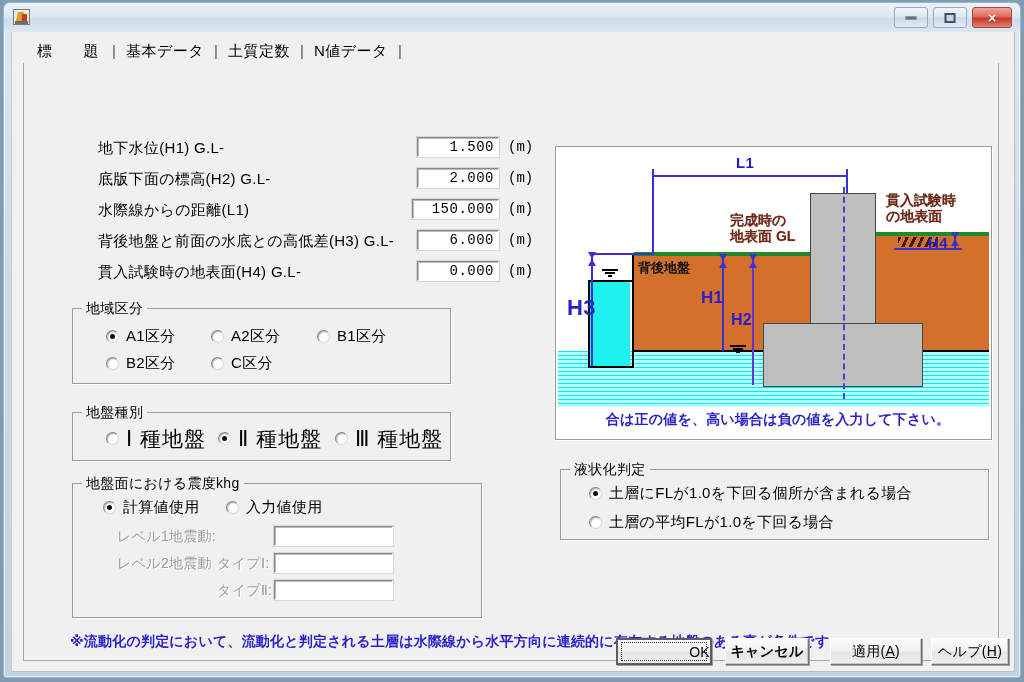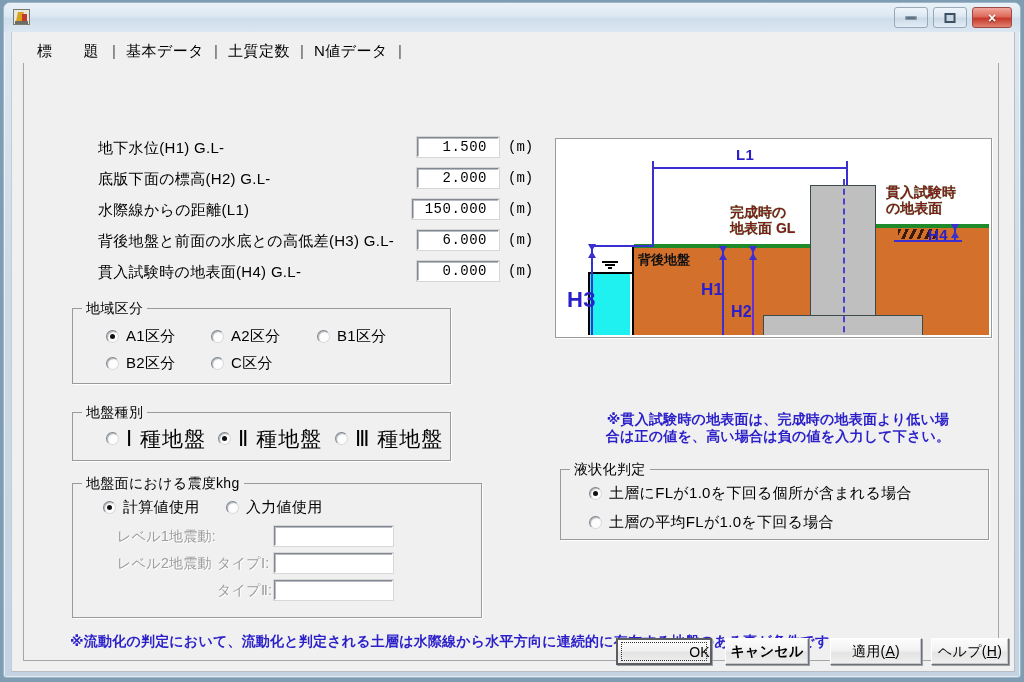--- a/index.html
+++ b/index.html
@@ -79,21 +79,21 @@
   .flabel{
     position:absolute;left:0;top:0;height:21px;line-height:21px;
     font-size:15px;white-space:nowrap;letter-spacing:.3px;
   }
   .fbox{
     position:absolute;height:20px;width:82px;box-sizing:border-box;
     background:#fff;
     border:1px solid #fff;border-top-color:#828790;border-left-color:#828790;
     box-shadow:inset 1px 1px 0 #b7bcc4, 0 0 0 1px #d6d6d6;
     text-align:right;font-family:"Liberation Mono","DejaVu Sans Mono",monospace;
-    font-size:14px;line-height:18px;padding-right:11px;color:#000;letter-spacing:.5px;
+    font-size:14px;line-height:18px;padding-right:4px;color:#000;letter-spacing:.5px;
   }
   .funit{
     position:absolute;height:21px;line-height:21px;font-size:14px;
     font-family:"Liberation Mono","DejaVu Sans Mono",monospace;
   }
   
   .gbox{
     position:absolute;box-sizing:border-box;
     border:1px solid #9a9a9a;
     box-shadow:1px 1px 0 #ffffff;
@@ -305,21 +305,21 @@
         <div class="sub-box" style="left:201px;top:42px;"></div>
 
         <div class="sub-label" style="left:44px;top:69px;">レベル2地震動</div>
         <div class="sub-label" style="left:144px;top:69px;">タイプⅠ:</div>
         <div class="sub-box" style="left:201px;top:69px;"></div>
 
         <div class="sub-label" style="left:144px;top:96px;">タイプⅡ:</div>
         <div class="sub-box" style="left:201px;top:96px;"></div>
       </div>
 
-      <div class="figframe" style="left:531px;top:75px;width:437px;height:200px;">
+      <div class="figframe" style="left:531px;top:83px;width:437px;height:294px;">
         <div class="fig">
 
           <div class="soil" style="left:76px;top:106px;width:357px;height:97px;"></div>
           <div class="soil" style="left:310px;top:86px;width:123px;height:22px;"></div>
 
           <div class="waterhatch" style="left:0px;top:202px;width:433px;height:56px;"></div>
 
           <div class="water" style="left:32px;top:132px;width:40px;height:85px;"></div>
           <div class="blk" style="left:30px;top:131px;width:2px;height:88px;"></div>
           <div class="blk" style="left:30px;top:217px;width:46px;height:2px;"></div>
@@ -369,21 +369,20 @@
 
           <div class="blabel" style="left:80px;top:110px;">背後地盤</div>
           <div class="glabel" style="left:172px;top:64px;">完成時の</div>
           <div class="glabel" style="left:172px;top:80px;">地表面 GL</div>
           <div class="glabel" style="left:328px;top:44px;">貫入試験時</div>
           <div class="glabel" style="left:328px;top:60px;">の地表面</div>
         </div>
       </div>
 
       <div class="note note-fig" style="left:544px;top:348px;width:420px;">
-        <div>※貫入試験時の地表面は、完成時の地表面より低い場</div>
         <div>合は正の値を、高い場合は負の値を入力して下さい。</div>
       </div>
 
       <div class="gbox" style="left:536px;top:406px;width:429px;height:71px;">
         <div class="glegend">液状化判定</div>
         <div class="radio" style="left:28px;top:14px;">
           <span class="rdot on"></span>
           <span class="rlabel">土層にFLが1.0を下回る個所が含まれる場合</span>
         </div>
         <div class="radio" style="left:28px;top:43px;">

